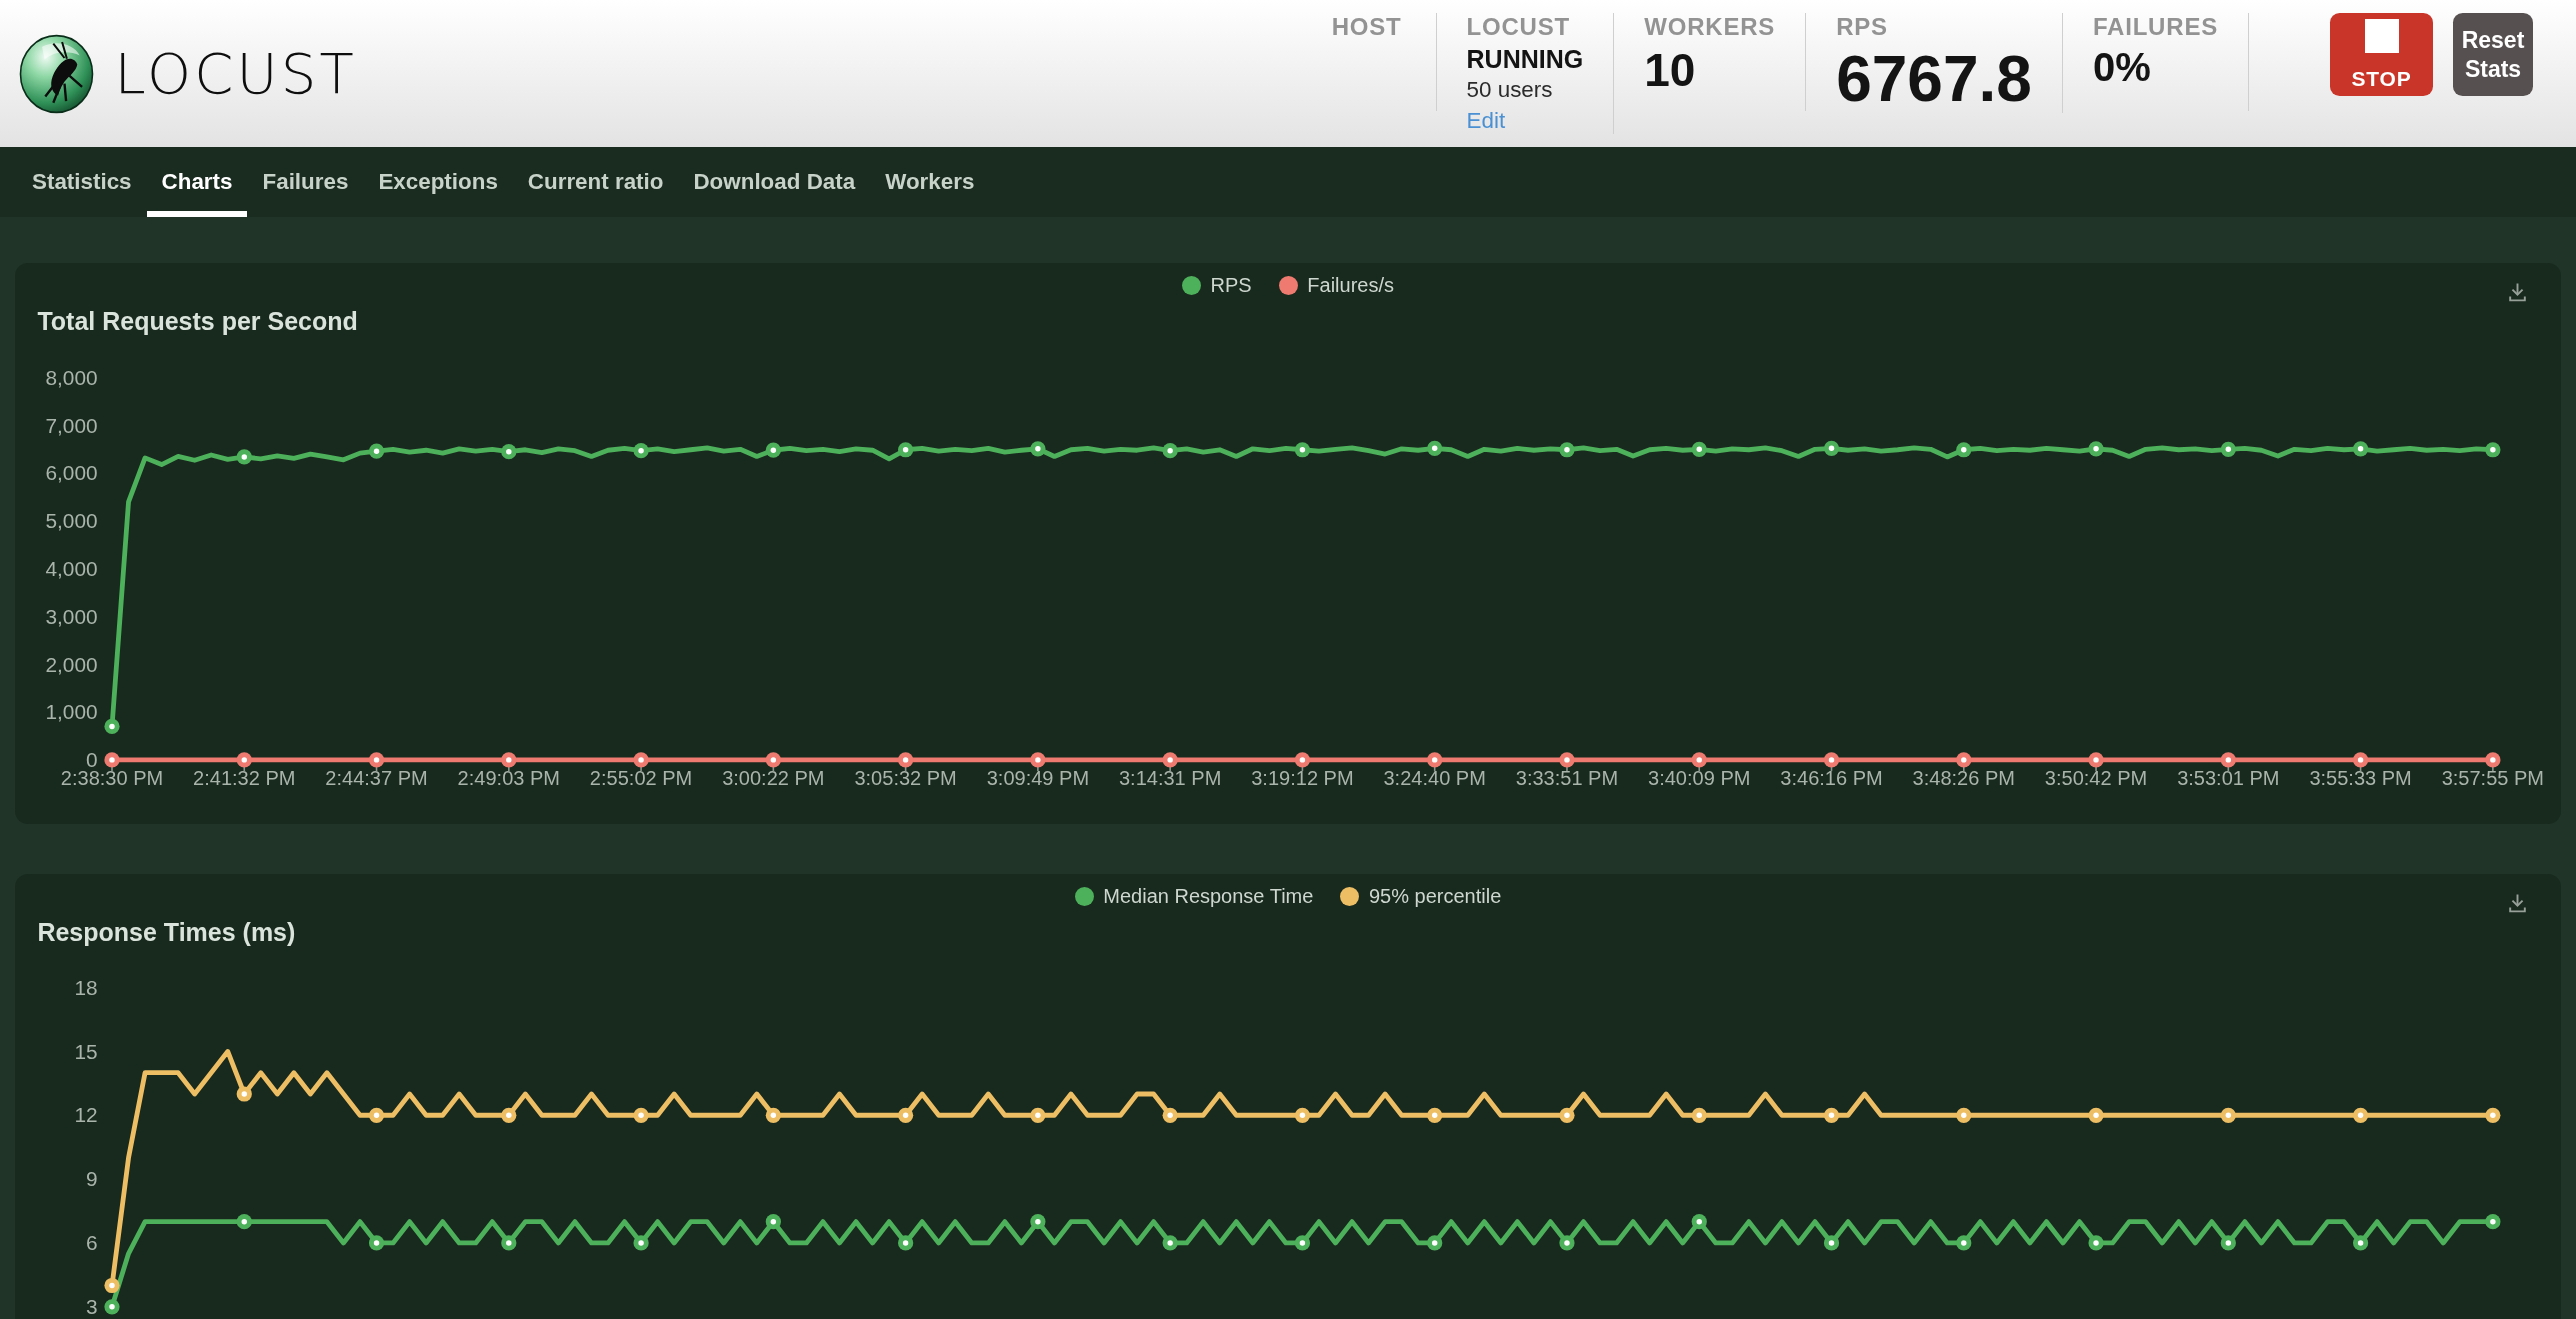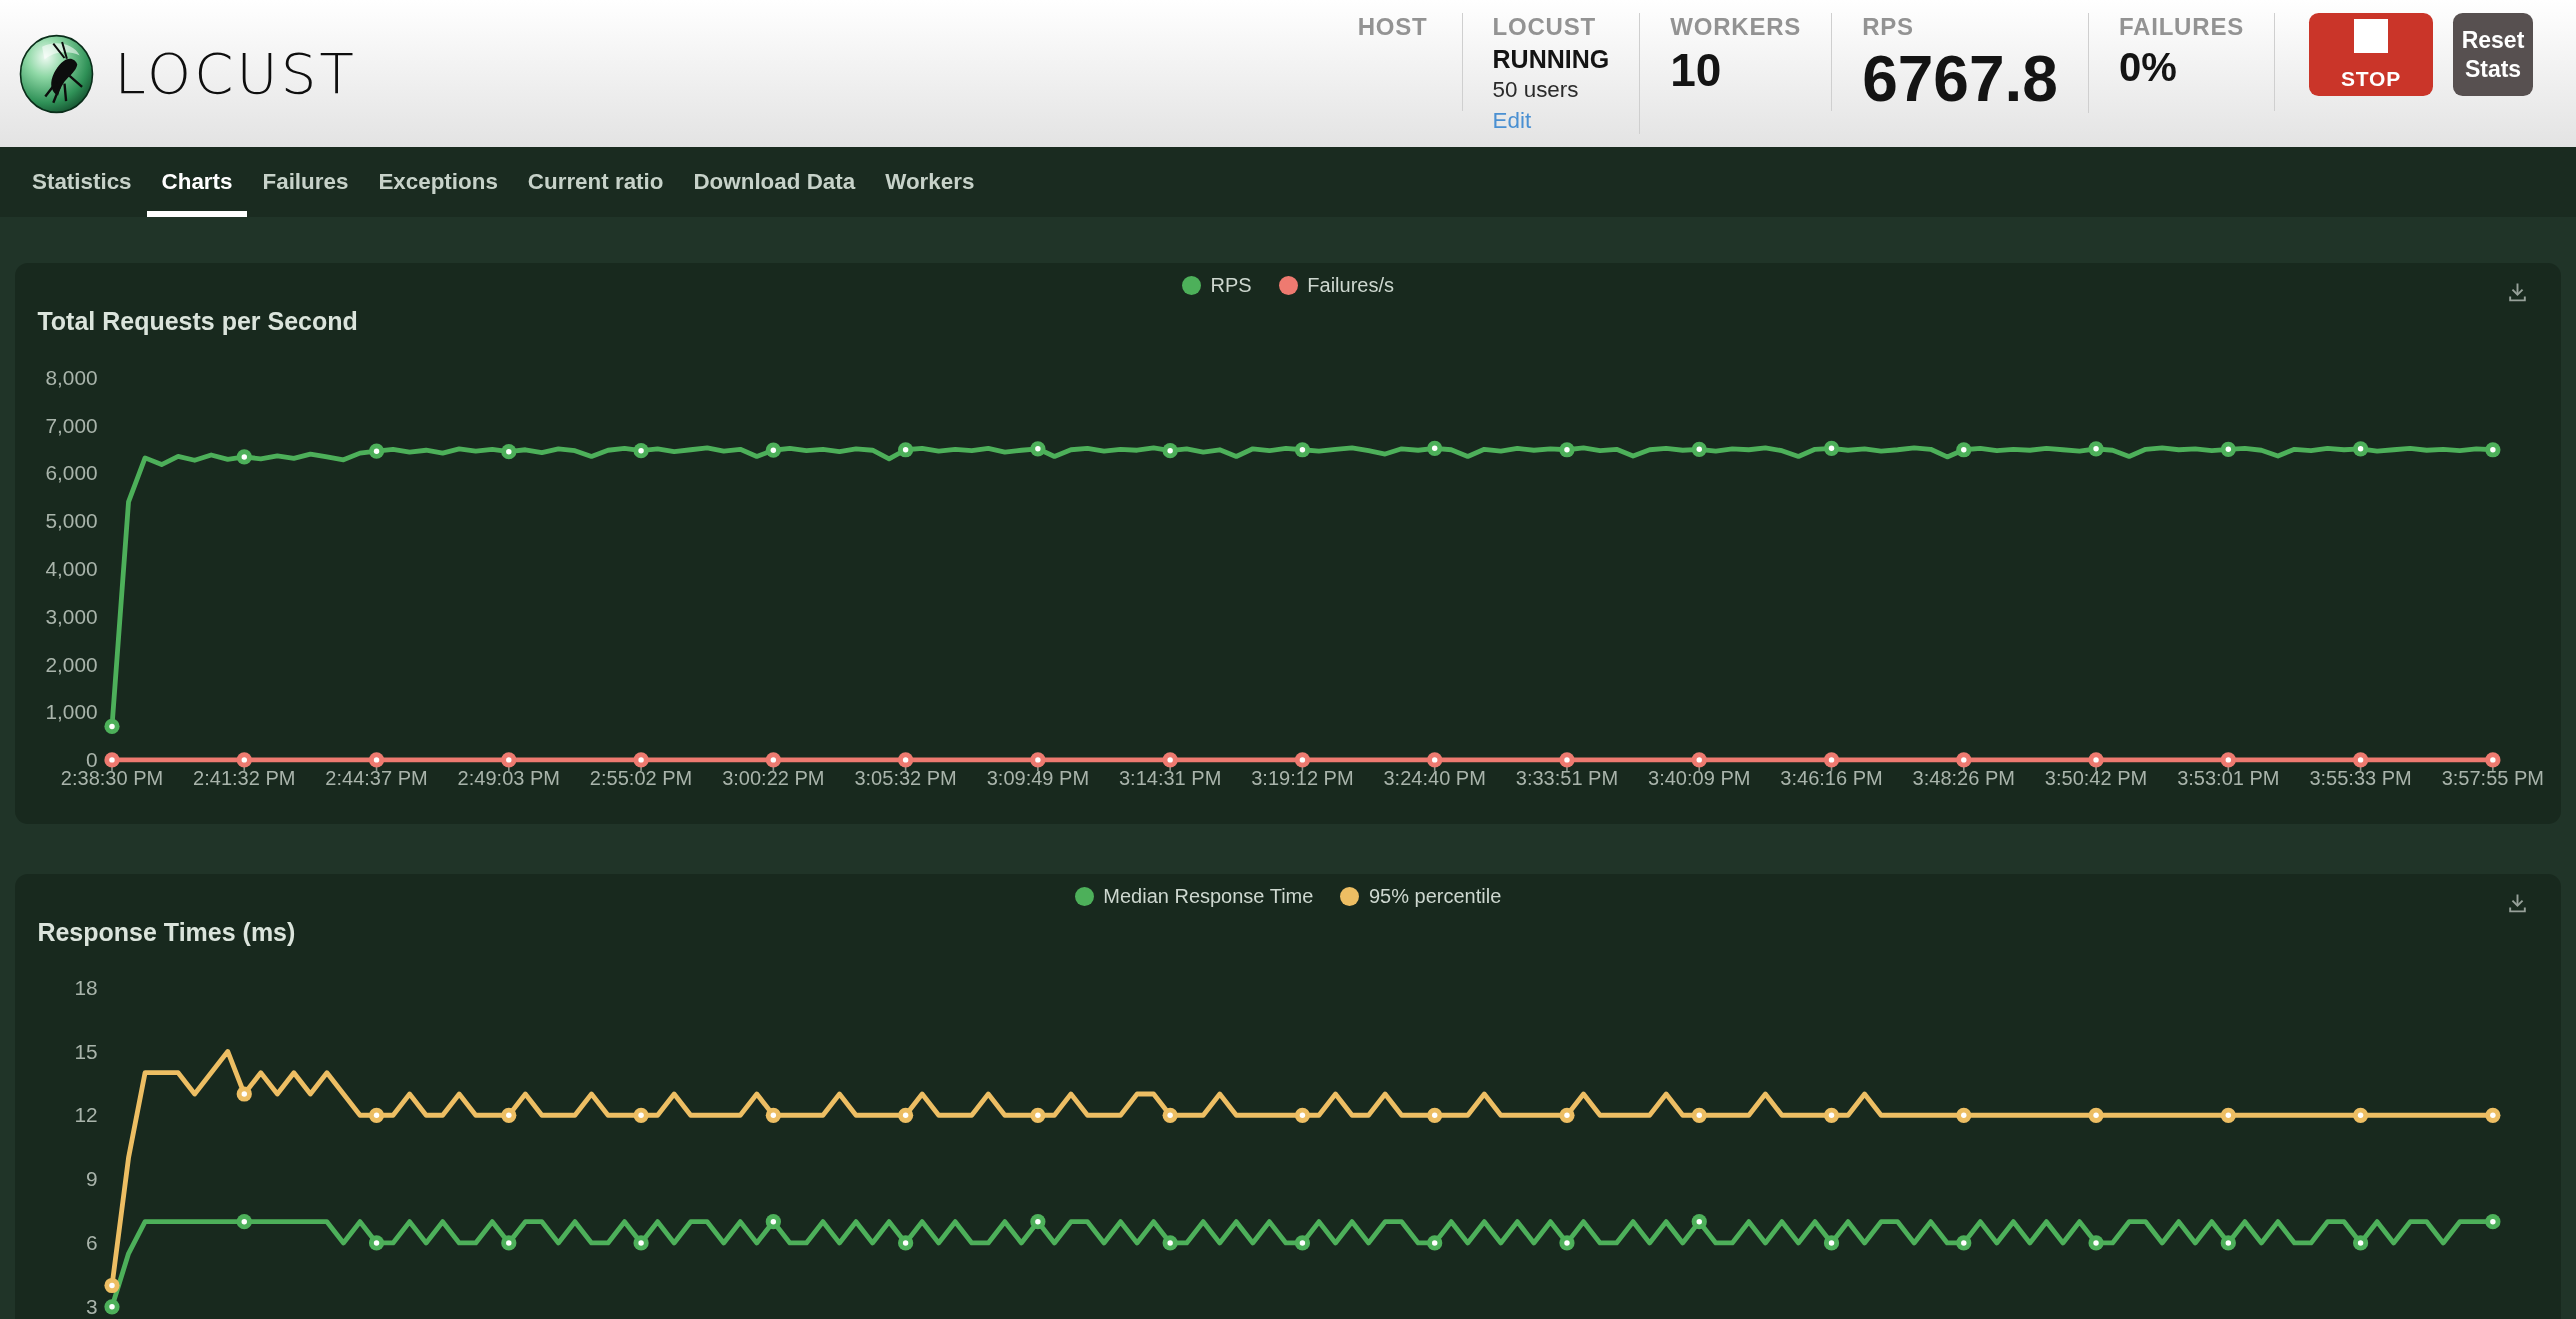--- a/index.html
+++ b/index.html
@@ -19,23 +19,23 @@
   .stat:last-of-type { padding-right:32px; }
   .stat .lab { font-size:24px; font-weight:700; color:#939393; letter-spacing:0.8px; }
   .stat .big { font-weight:700; color:#141414; line-height:1.05; margin-top:4.8px; }
   .v-status { font-size:25px; }
   .v-users  { font-size:22.4px; font-weight:400; color:#2b2b2b; margin-top:4.8px; }
   .v-edit   { font-size:22.4px; color:#4a90d2; margin-top:4.8px; cursor:pointer; display:inline-block; }
   .v-workers{ font-size:46px; }
   .v-rps    { font-size:64px; }
   .v-fail   { font-size:40px; }
   .hbuttons { display:flex; gap:20px; margin-left:34px; }
-  .btn-stop { width:124px; height:83px; background:#ca3529; border:none; border-radius:9.6px;
+  .btn-stop { width:103px; height:83px; background:#ca3529; border:none; border-radius:9.6px;
               display:flex; flex-direction:column; align-items:center; justify-content:center;
-              gap:14px; cursor:pointer; }
+              gap:14px; cursor:pointer;margin-left:47px; }
   .btn-stop .sq { width:34px; height:34px; background:#ffffff; }
   .btn-stop .bl { color:#ffffff; font-size:21px; font-weight:700; letter-spacing:0.8px; }
   .btn-reset { width:80px; height:83px; background:#575050; border:none; border-radius:9.6px;
                color:#ffffff; font-size:23px; font-weight:700; line-height:1.25; cursor:pointer;
                font-family:"Liberation Sans", sans-serif; }
 
   
   .nav { height:70px; background:#1a2b20; display:flex; align-items:stretch; padding:0 17px; }
   .tab { position:relative; display:flex; align-items:center; margin:0 15px; font-size:22.4px;
          font-weight:700; color:#c7d2c9; cursor:pointer; }

